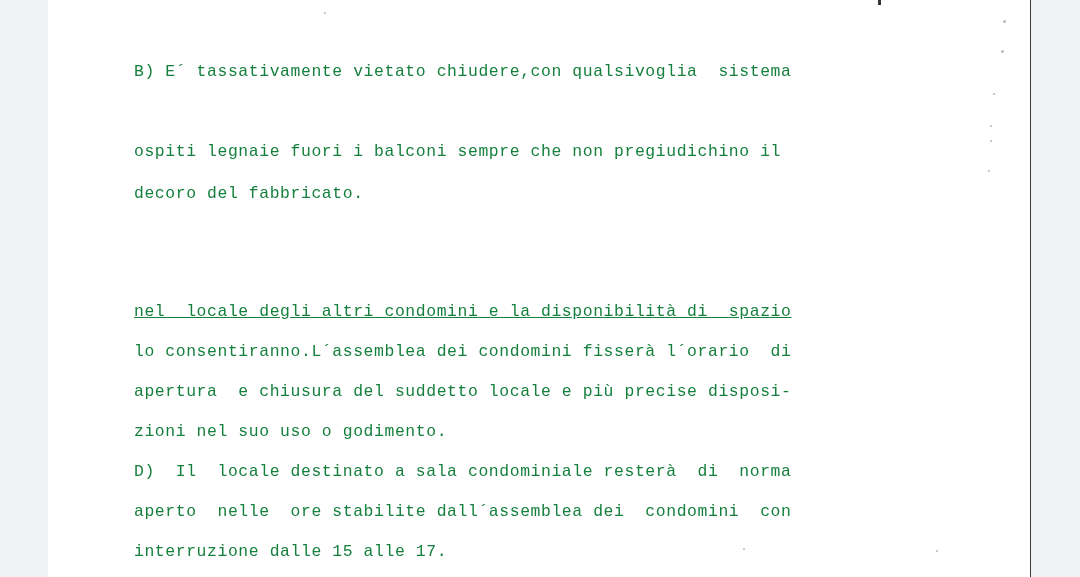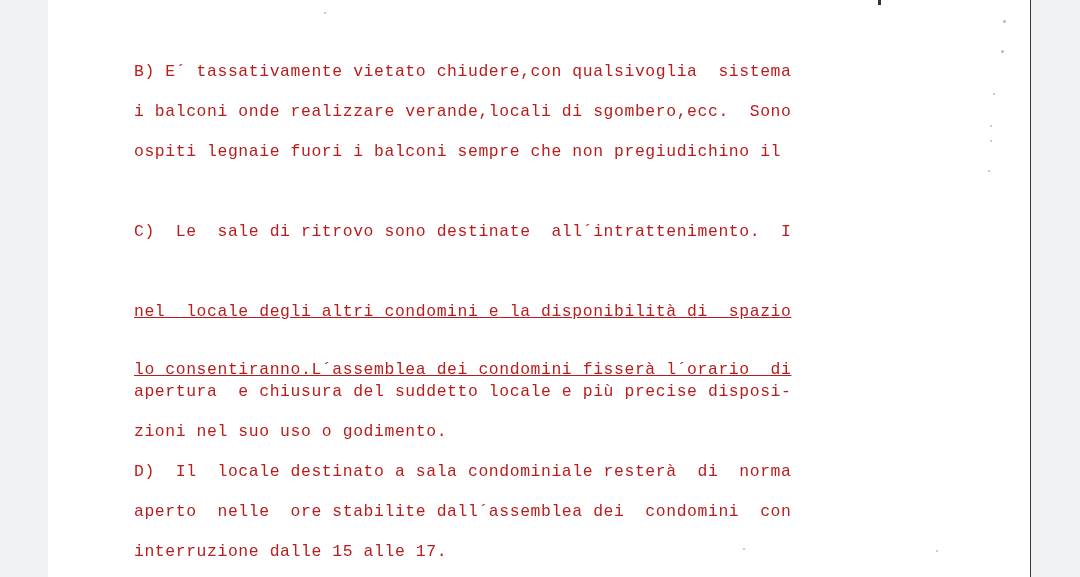--- a/index.html
+++ b/index.html
@@ -26,21 +26,21 @@
       border-right: 1.5px solid #3a3a3a;
       box-sizing: border-box;
       overflow: hidden;
     }
     .line {
       position: absolute;
       left: 86px;
       white-space: pre;
       font-family: "Liberation Mono", "DejaVu Sans Mono", monospace;
       font-size: 16.4px;
-      color: #b91c1c;
+      color: #15803d;
       letter-spacing: 0.6px;
       line-height: 20px;
     }
     .speck {
       position: absolute;
       width: 3px;
       height: 3px;
       border-radius: 50%;
       background: #9a9a9a;
       opacity: 0.7;
@@ -55,26 +55,25 @@
     }
   </style>
 </head>
 <body>
 
 <div class="viewer">
   <div class="page">
     <div class="mark-top"></div>
 
     <div class="line" style="top:62px;">B) E´ tassativamente vietato chiudere,con qualsivoglia  sistema</div>
-    <div class="line" style="top:102px;">i balconi onde realizzare verande,locali di sgombero,ecc.  Sono</div>
     <div class="line" style="top:142px;">ospiti legnaie fuori i balconi sempre che non pregiudichino il</div>
+    <div class="line" style="top:184px;">decoro del fabbricato.</div>
 
-    <div class="line" style="top:222px;">C)  Le  sale di ritrovo sono destinate  all´intrattenimento.  I</div>
     <div class="line" style="top:302px;text-decoration:underline;">nel  locale degli altri condomini e la disponibilità di  spazio</div>
-    <div class="line" style="top:360px;text-decoration:underline;">lo consentiranno.L´assemblea dei condomini fisserà l´orario  di</div>
+    <div class="line" style="top:342px;">lo consentiranno.L´assemblea dei condomini fisserà l´orario  di</div>
     <div class="line" style="top:382px;">apertura  e chiusura del suddetto locale e più precise disposi-</div>
     <div class="line" style="top:422px;">zioni nel suo uso o godimento.</div>
 
     <div class="line" style="top:502px;">aperto  nelle  ore stabilite dall´assemblea dei  condomini  con</div>
     <div class="line" style="top:462px;">D)  Il  locale destinato a sala condominiale resterà  di  norma</div>
     <div class="line" style="top:542px;">interruzione dalle 15 alle 17.</div>
 
     <div class="speck" style="left:955px;top:20px;"></div>
     <div class="speck" style="left:953px;top:50px;"></div>
     <div class="speck" style="left:945px;top:93px;width:2px;height:2px;"></div>

